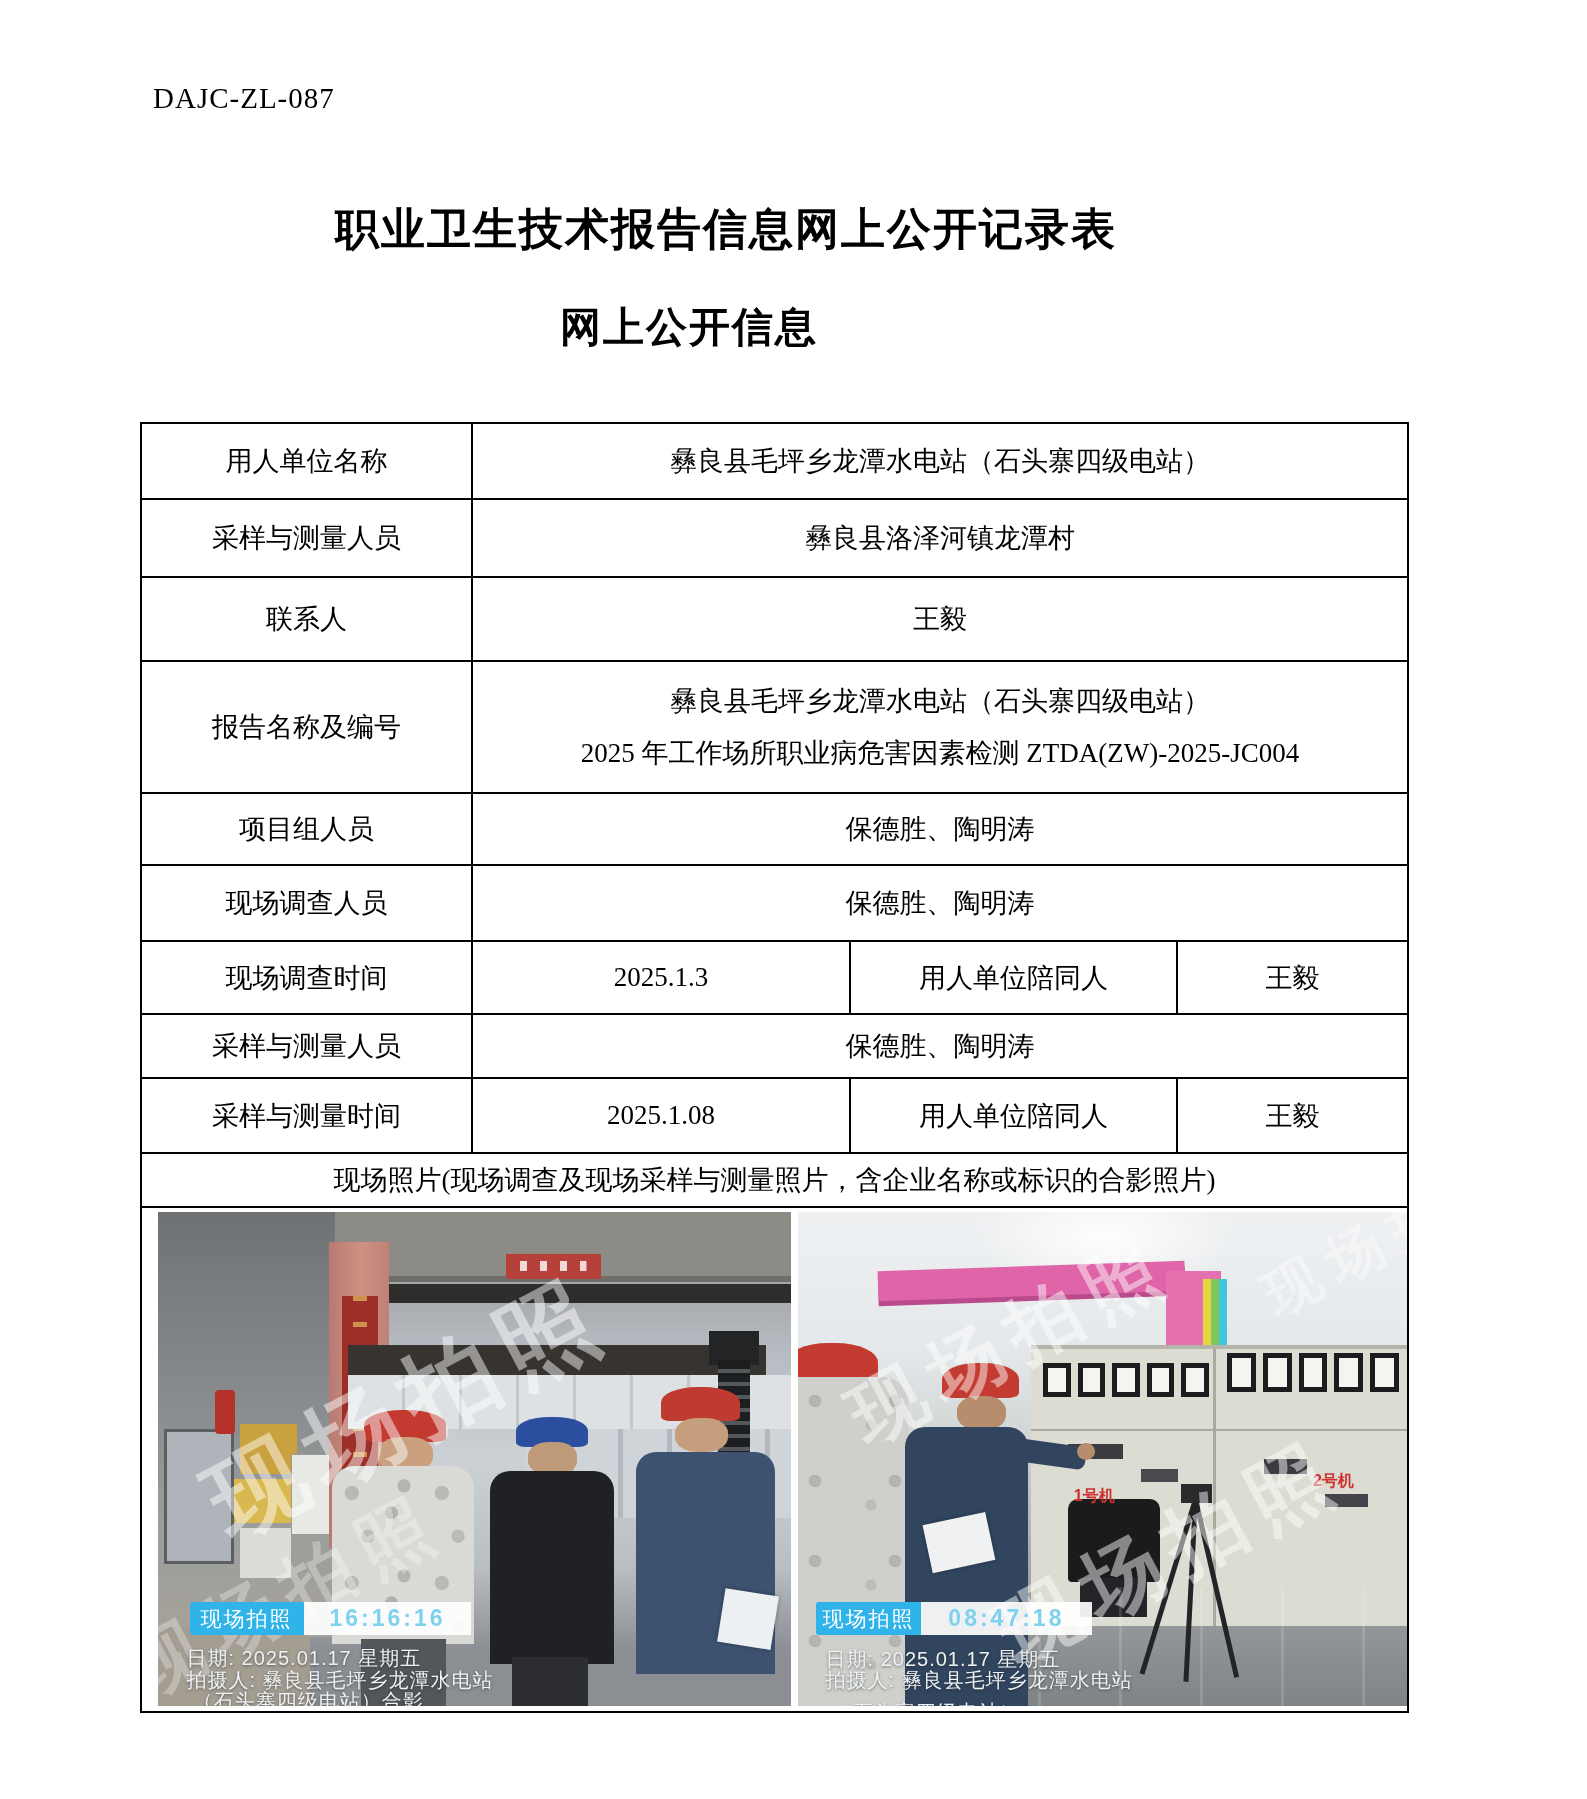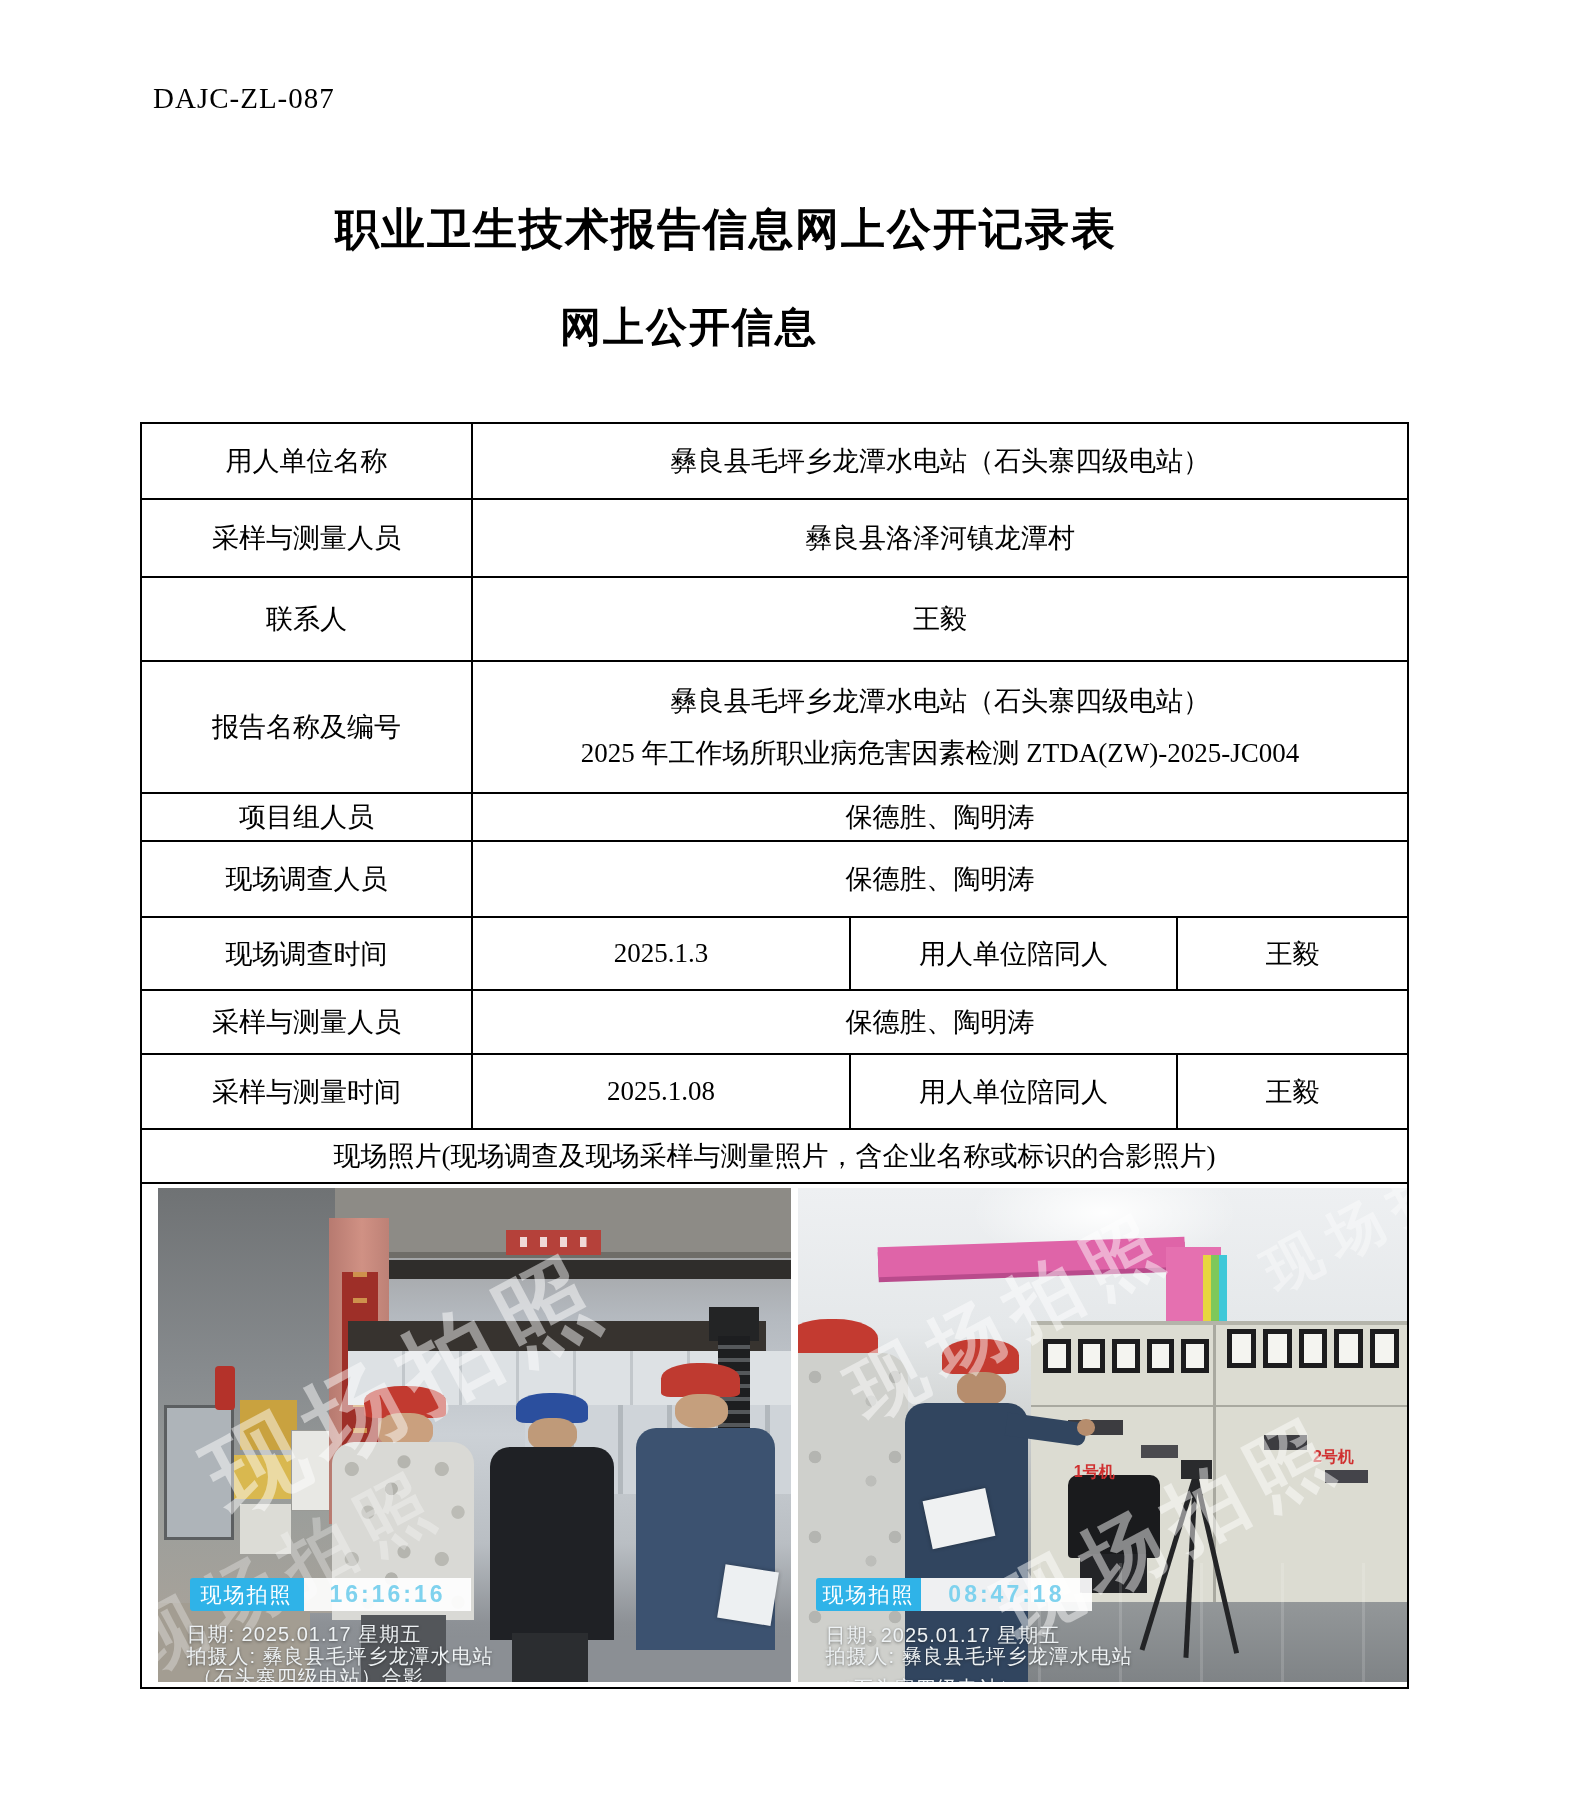--- a/index.html
+++ b/index.html
@@ -14,21 +14,21 @@
 
   table.doc-table{
     position:absolute;left:140px;top:422px;width:1267px;
     border-collapse:collapse;table-layout:fixed;
   }
   table.doc-table td{
     border:2px solid #000;text-align:center;vertical-align:middle;
     font-size:27px;padding:0 6px;overflow:hidden;
   }
   tr.r1{height:76px;} tr.r2{height:78px;} tr.r3{height:84px;}
-  tr.r4{height:132px;} tr.r5{height:48px;} tr.r6{height:76px;}
+  tr.r4{height:132px;} tr.r5{height:72px;} tr.r6{height:76px;}
   tr.r7{height:73px;} tr.r8{height:64px;} tr.r9{height:75px;}
   tr.rcap{height:54px;} tr.rphotos{height:505px;}
   td.cap{text-align:left;padding-left:4px;}
   td.photocell{padding:0;}
   .report-line1{margin-bottom:16px;}
   .photos-wrap{position:relative;width:100%;height:501px;}
 
   
   .photo{position:absolute;top:3px;height:494px;overflow:hidden;background:#a9aeb3;}
   .photo *{position:absolute;}

